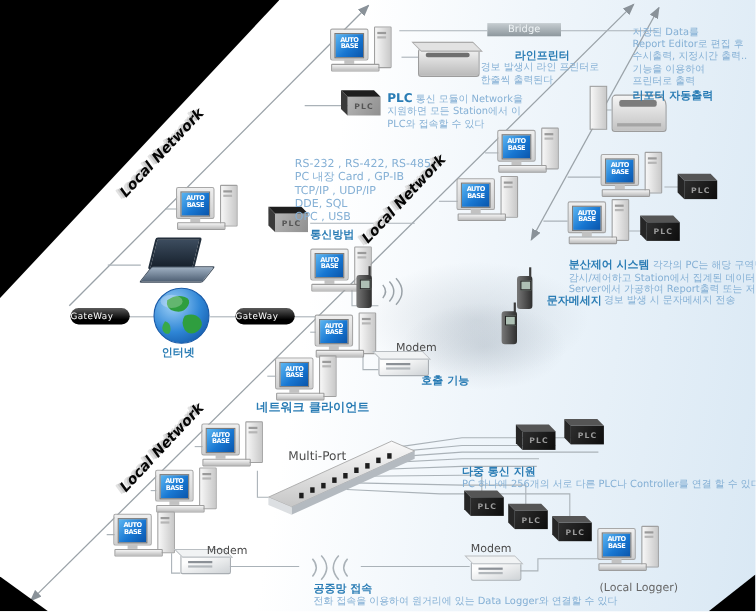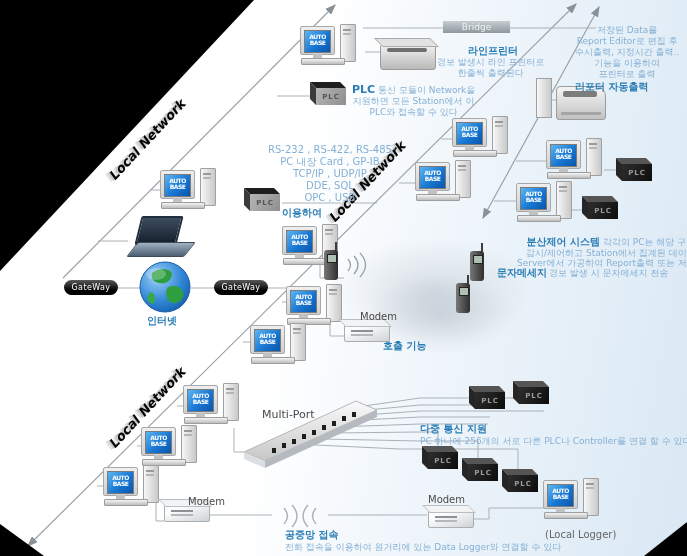--- a/index.html
+++ b/index.html
@@ -14,21 +14,21 @@
           clip-path:polygon(0 0,100% 100%,0 100%);}
   .tri-br{left:644px;top:522px;width:43px;height:34px;background:#000;
           clip-path:polygon(100% 0,100% 100%,0 100%);}
   
   .netlabel{font-size:13px;font-weight:bold;font-style:italic;color:#050505;
             white-space:nowrap;transform:rotate(-47deg);transform-origin:0 50%;
             text-shadow:-2px -1px 0 #c9c9c9,-4px -2px 0 #e2e2e2;}
   
   .h{font-weight:bold;color:#2b7db5;font-size:10px;white-space:nowrap;}
   .h11{font-size:11px;}
-  .t{color:#85b0d5;font-size:9px;white-space:nowrap;line-height:11px;text-align:center;}
+  .t{color:#85b0d5;font-size:9px;white-space:nowrap;line-height:11px;}
   .t10{font-size:10px;line-height:12px;}
   .devlabel{color:#4a4a4a;font-size:10px;white-space:nowrap;}
   
   .pc{width:58px;height:42px;}
   .mon{position:absolute;left:0;top:2px;width:33px;height:27px;background:linear-gradient(#efefef,#cfcfcf);
        border:1px solid #a8a8a8;border-radius:2px;}
   .scr{position:absolute;left:3px;top:3px;width:25px;height:18px;border:1px solid #7b7b7b;
        background:linear-gradient(135deg,#5cb6f2 0%,#1877d2 55%,#0a55ab 100%);
        color:#fff;font-size:6px;line-height:6px;font-weight:bold;text-align:center;padding-top:3px;letter-spacing:-.5px;}
   .scr span{display:block;}
@@ -47,21 +47,21 @@
   .plc::after{content:"";position:absolute;left:-6px;top:-6px;width:6px;height:17px;
        transform:skewY(45deg);transform-origin:top left;}
   .plc-dark{background:linear-gradient(120deg,#2e2e2e,#0d0d0d);color:#9a9a9a;}
   .plc-dark::before{background:#555;}
   .plc-dark::after{background:#262626;}
   .plc-grey{background:linear-gradient(120deg,#b5b5b5,#8f8f8f);color:#555;}
   .plc-grey::before{background:#1e1e1e;}
   .plc-grey::after{background:#3a3a3a;}
   
   .pill{width:54px;height:15px;border-radius:8px;background:linear-gradient(#5a5a5a,#000 70%);
-        color:#fff;font-size:8px;display:flex;align-items:center;justify-content:center;letter-spacing:.4px;}
+        color:#fff;font-size:8px;display:flex;align-items:center;letter-spacing:.4px;}
   .bridge{width:67px;height:12px;background:linear-gradient(#c6cdd1,#8d979d);color:#eef3f5;
         font-size:9px;display:flex;align-items:center;justify-content:center;}
   
   .printer1{width:54px;height:24px;background:linear-gradient(#f2f2f2,#b9b9b9);border:1px solid #9c9c9c;border-radius:3px;}
   .printer1::before{content:"";position:absolute;left:-7px;top:-7px;width:54px;height:7px;background:#e2e2e2;
         transform:skewX(45deg);transform-origin:top left;border:1px solid #ababab;}
   .printer1::after{content:"";position:absolute;left:6px;top:3px;width:40px;height:4px;background:#6f6f6f;border-radius:2px;}
   .printer2{width:48px;height:32px;background:linear-gradient(#f5f5f5,#c2c2c2);border:1px solid #9c9c9c;border-radius:4px 10px 3px 3px;}
   .printer2::before{content:"";position:absolute;left:6px;top:4px;width:34px;height:6px;background:#7c7c7c;border-radius:2px;}
   .printer2::after{content:"";position:absolute;left:4px;bottom:4px;width:40px;height:3px;background:#a5a5a5;}
@@ -407,32 +407,33 @@
     <span>기능을 이용하여</span><br>
     <span>프린터로 출력</span></div>
   <div class="abs h" style="left:575px;top:80px;">리포터 자동출력</div>
 
   <div class="abs t t10" style="left:268px;top:144px;">
     <span>RS-232 , RS-422, RS-485</span><br>
     <span>PC 내장 Card , GP-IB</span><br>
     <span>TCP/IP , UDP/IP</span><br>
     <span>DDE, SQL</span><br>
     <span>OPC , USB</span></div>
-  <div class="abs h" style="left:282px;top:206px;">이용하여</div>
+  <div class="abs h" style="left:282px;top:206px;">통신방법</div>
 
   <div class="abs" style="left:517px;top:237px;">
     <div class="t" style="line-height:10.5px;"><b class="h">분산제어 시스템</b><span> 각각의 PC는 해당 구역만</span><br>
     <span>감시/제어하고 Station에서 집계된 데이터를</span><br><span>Server에서 가공하여 Report출력 또는 저장한다</span></div>
     </div>
 
   <div class="abs h" style="left:497px;top:266px;">문자메세지</div>
   <div class="abs t" style="left:549px;top:268px;">경보 발생 시 문자메세지 전송</div>
 
   <div class="abs h" style="left:383px;top:339px;">호출 기능</div>
 
+  <div class="abs h h11" style="left:233px;top:363px;">네트워크 클라이언트</div>
 
   <div class="abs devlabel" style="left:262px;top:408px;font-size:11px;">Multi-Port</div>
   <div class="abs h" style="left:420px;top:422px;">다중 통신 지원</div>
   <div class="abs t" style="left:420px;top:436px;">PC 하나에 256개의 서로 다른 PLC나 Controller를 연결 할 수 있다</div>
 
   <div class="abs h" style="left:285px;top:528px;">공중망 접속</div>
   <div class="abs t" style="left:285px;top:542px;">전화 접속을 이용하여 원거리에 있는 Data Logger와 연결할 수 있다</div>
 
   <div class="abs devlabel" style="left:545px;top:529px;color:#666;">(Local Logger)</div>
 

